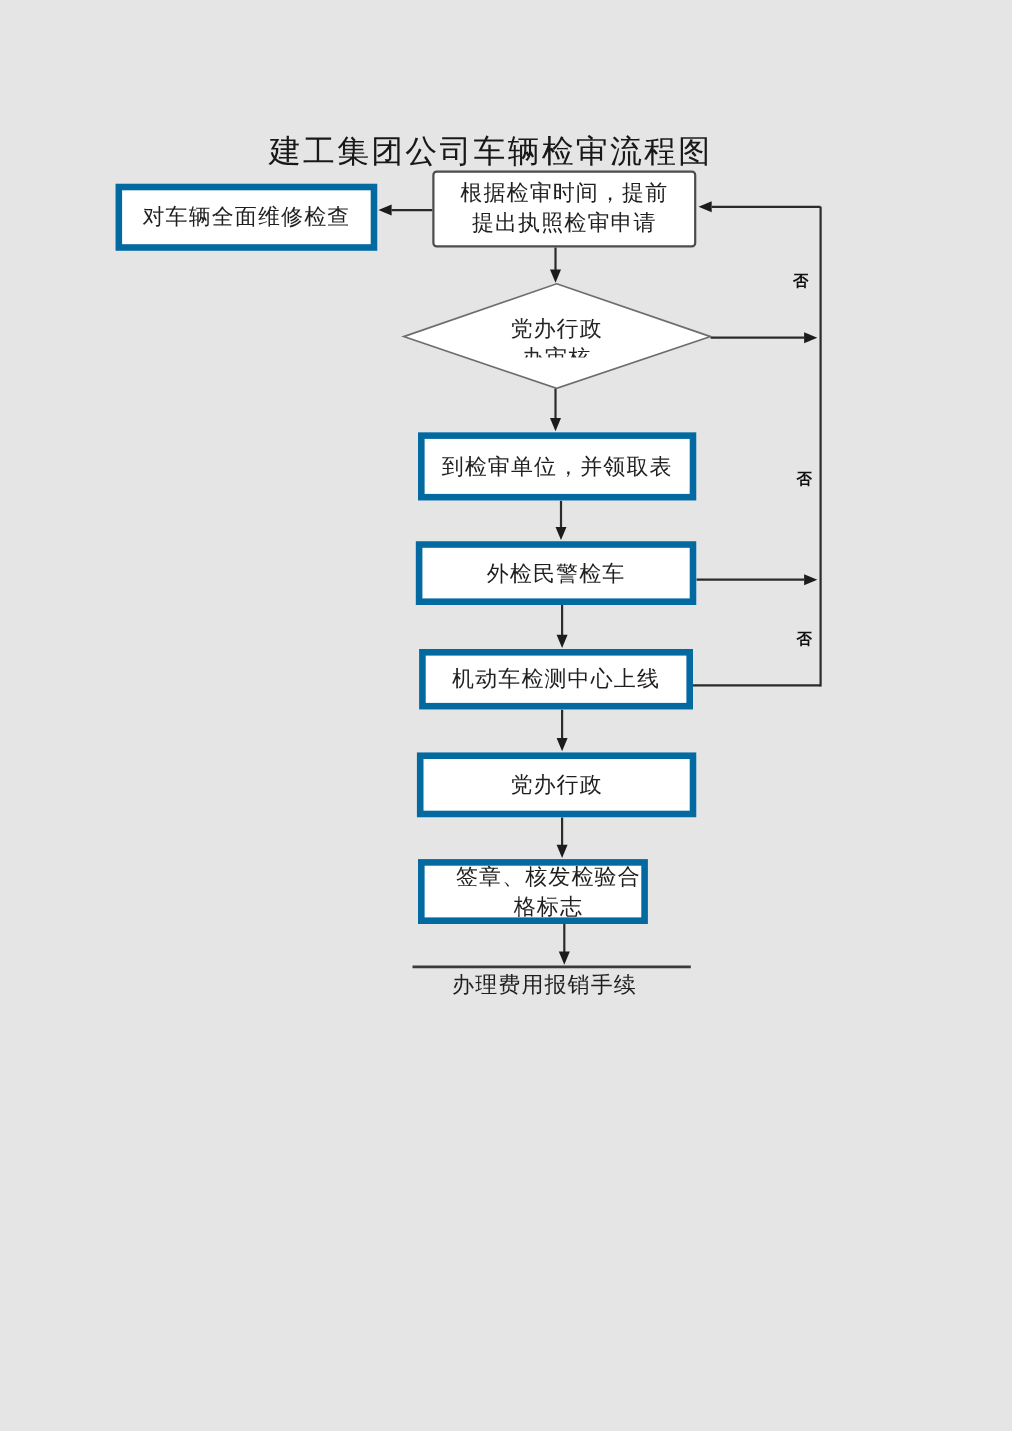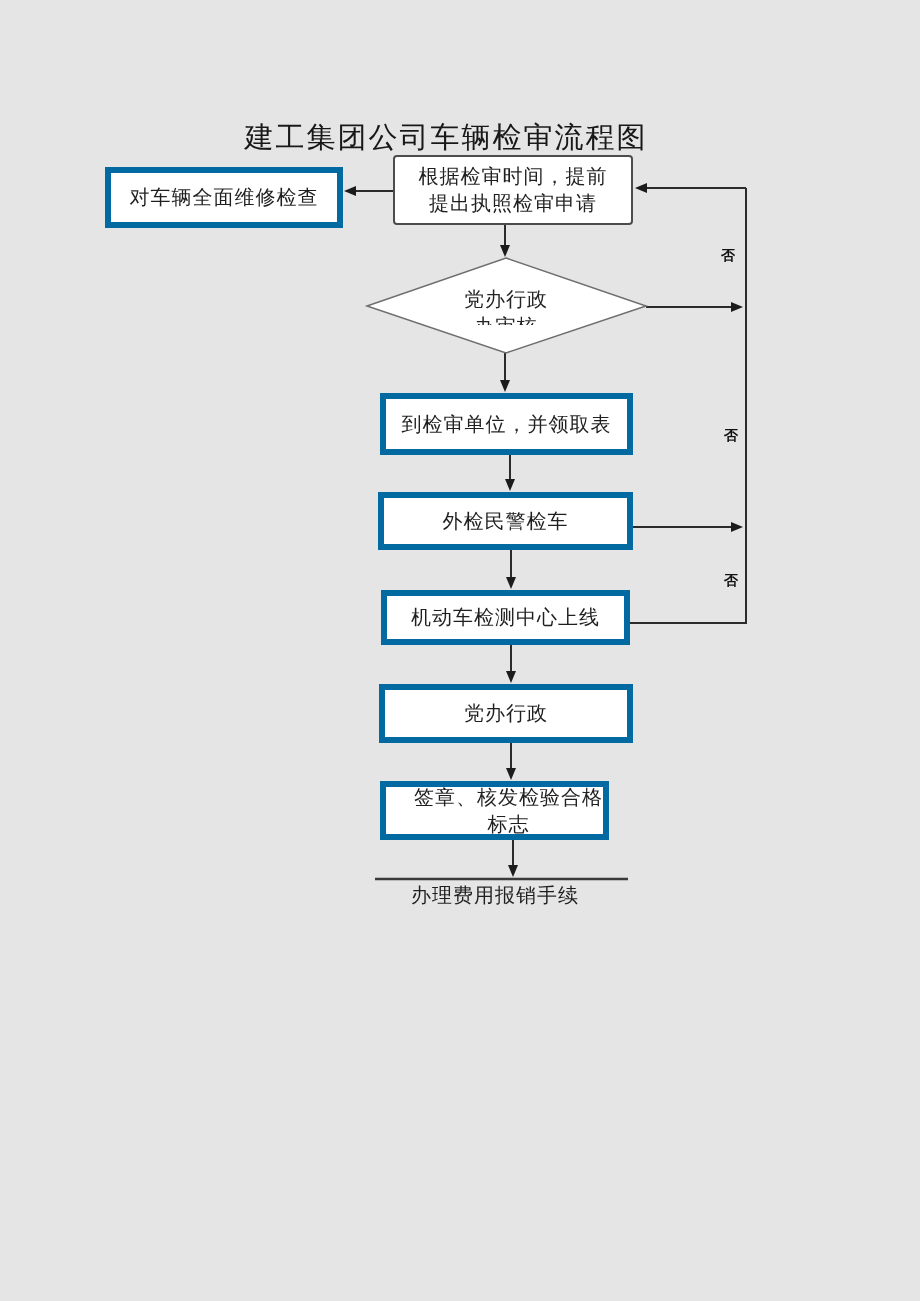--- a/index.html
+++ b/index.html
@@ -169,21 +169,21 @@
   </div>
 
   <div class="node rect" style="left:381px; top:590px; width:249px; height:55px;font-family:Liberation Mono, monospace;">
     <span>机动车检测中心上线</span>
   </div>
 
   <div class="node rect" style="left:379px; top:684px; width:254px; height:59px;">
     <span>党办行政</span>
   </div>
 
-  <div class="node rect" style="left:380px; top:781px; width:229px; height:59px;padding-left:28px;">
+  <div class="node rect" style="left:380px; top:781px; width:209px; height:59px;padding-left:28px;">
     <span>签章、核发检验合格标志</span>
   </div>
 
   <div class="no-label" style="left:718px; top:246px;">否</div>
   <div class="no-label" style="left:721px; top:426px;">否</div>
   <div class="no-label" style="left:721px; top:571px;">否</div>
 
   <div class="end-label">办理费用报销手续</div>
 
 </div>

